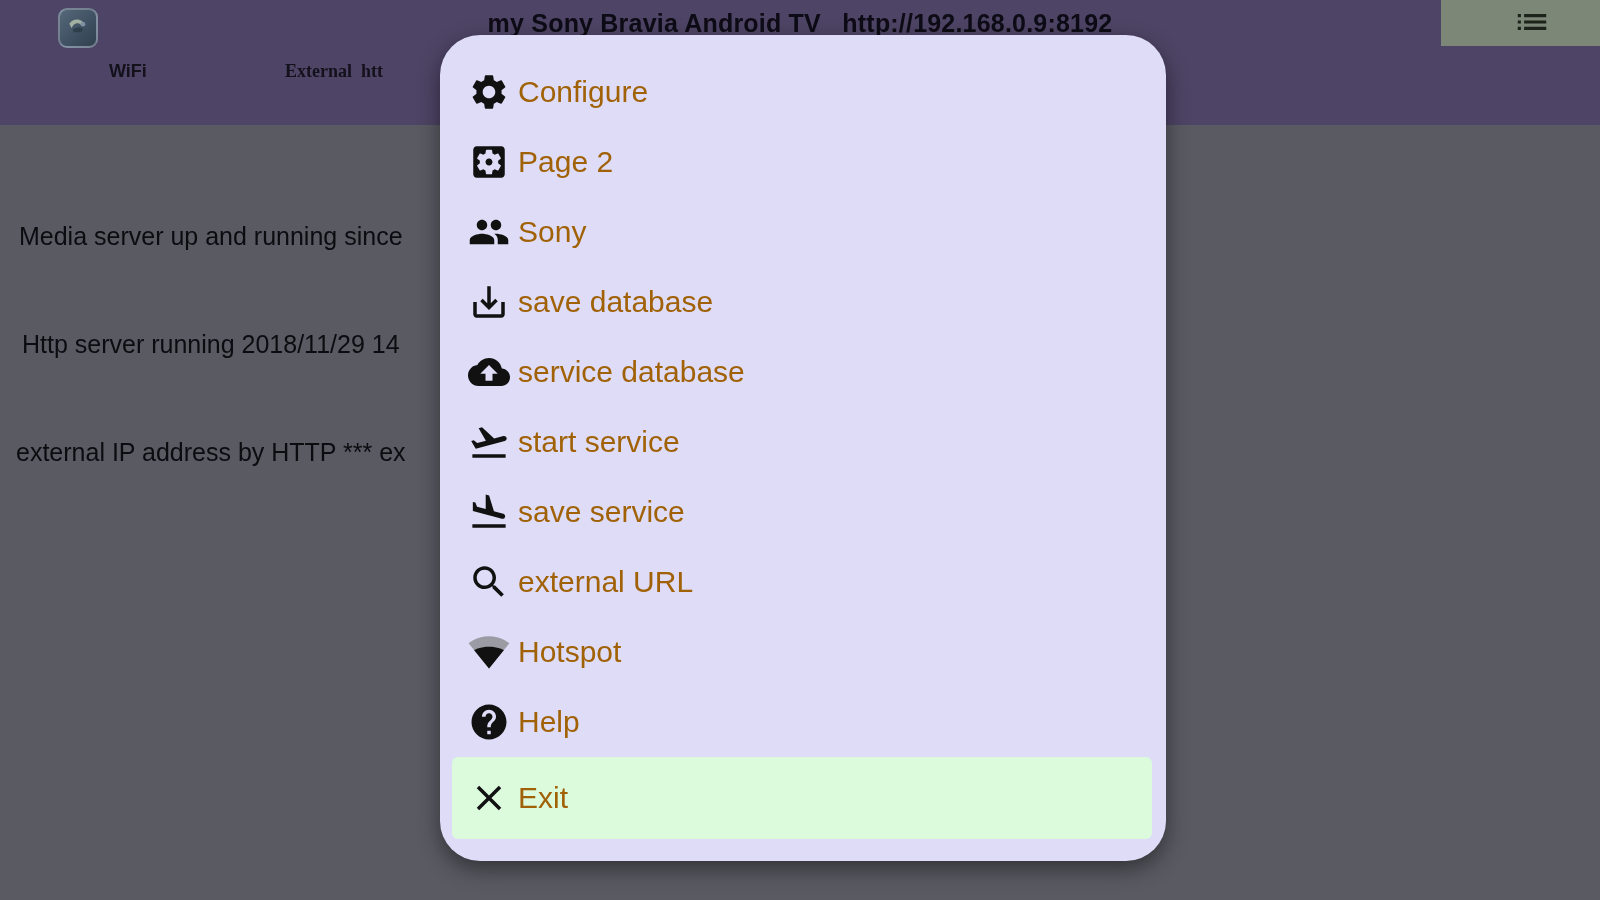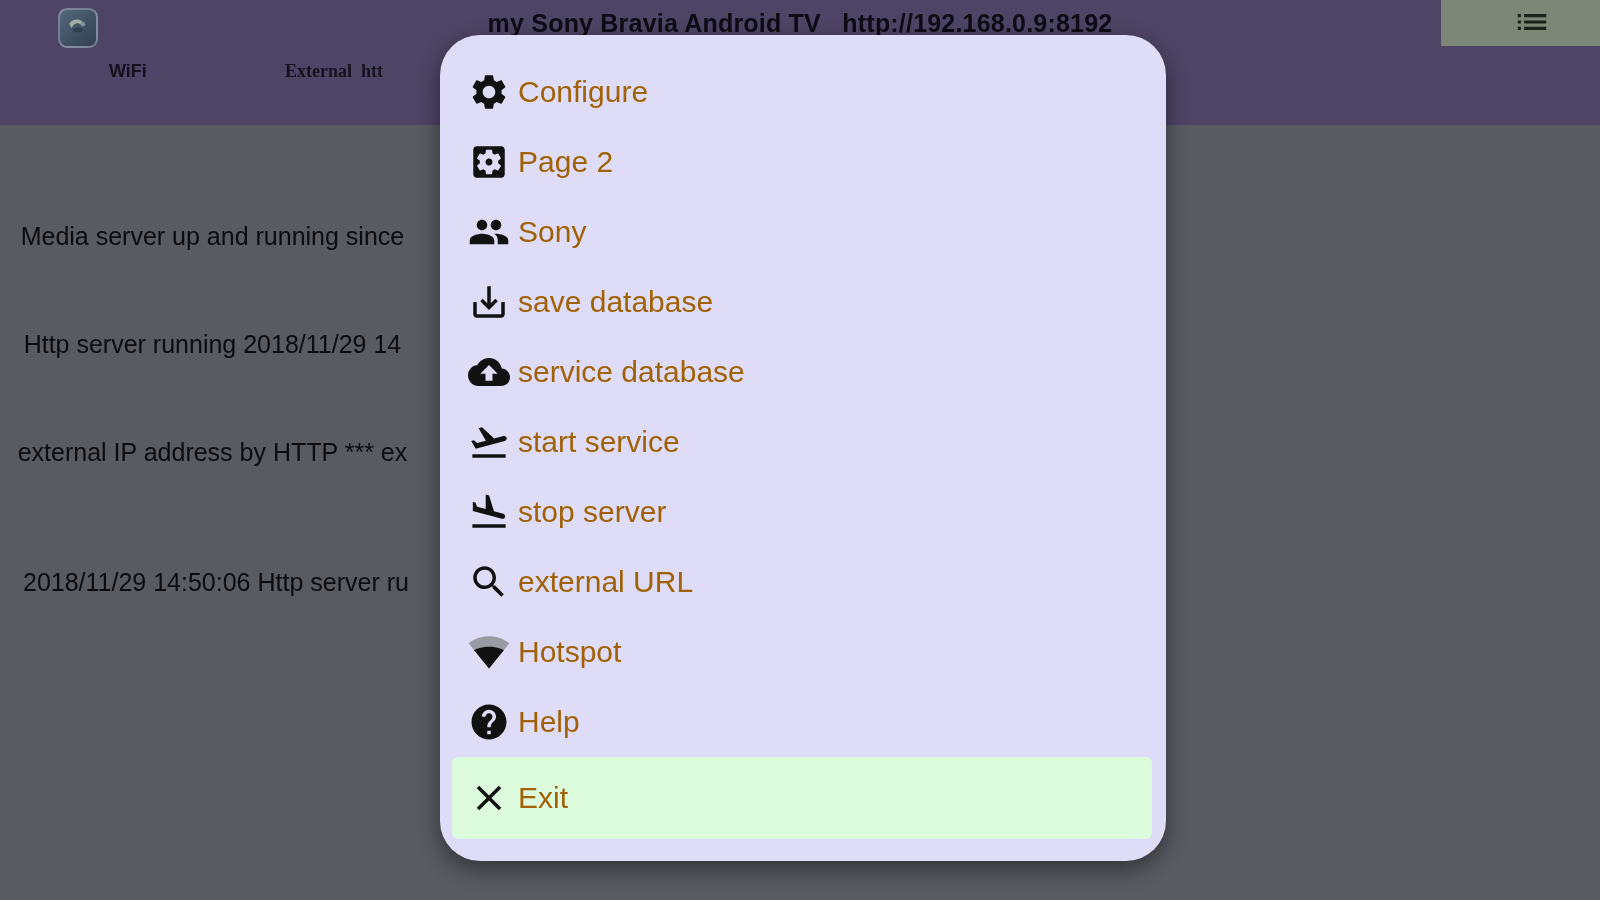--- a/index.html
+++ b/index.html
@@ -51,21 +51,20 @@
 </style>
 </head>
 <body>
 
 <div class="screen">
 
   <div class="status">
     <div class="line">Media server up and running since</div>
     <div class="line">Http server running 2018/11/29 14</div>
     <div class="line">external IP address by HTTP *** ex</div>
-    <div class="line gap">2018/11/29 14:50:06 Http server ru</div>
   </div>
 
   <div class="header">
     <div class="app-icon">
       <svg viewBox="0 0 24 24">
           <path d="M4 8c3-4 8-5 12-2l2 2-3 1c-2-2-5-2-7 0l-2 3z" fill="#b9c6b0"></path>
           <path d="M7 13l6-2 4 2-2 3H8z" fill="#2c3a46"></path>
           <circle cx="16.5" cy="8.5" r="2.2" fill="#8fa0b4"></circle>
         </svg>
     </div>
@@ -129,21 +128,21 @@
           </svg>
         </span>
       <span class="mi-label">start service</span>
     </div>
       <div class="menu-item">
       <span class="mi-icon">
           <svg viewBox="0 0 24 24">
             <path d="M2.5 19h19v2h-19v-2zm7.18-5.73l4.35 1.16 5.31 1.42c.8.21 1.62-.26 1.84-1.06.21-.8-.26-1.62-1.06-1.84l-5.31-1.42-2.76-9.02L10.12 2v8.28L5.15 8.95l-.93-2.32-1.45-.39v5.17l1.6.43 5.31 1.43z" fill="#111111"></path>
           </svg>
         </span>
-      <span class="mi-label">stop server</span>
+      <span class="mi-label">save service</span>
     </div>
       <div class="menu-item">
       <span class="mi-icon">
           <svg viewBox="0 0 24 24">
             <path d="M15.5 14h-.79l-.28-.27C15.41 12.59 16 11.11 16 9.5 16 5.91 13.09 3 9.5 3S3 5.91 3 9.5 5.91 16 9.5 16c1.61 0 3.09-.59 4.23-1.57l.27.28v.79l5 4.99L20.49 19l-4.99-5zm-6 0C7.01 14 5 11.99 5 9.5S7.01 5 9.5 5 14 7.01 14 9.5 11.99 14 9.5 14z" fill="#111111"></path>
           </svg>
         </span>
       <span class="mi-label">external URL</span>
     </div>
       <div class="menu-item">

